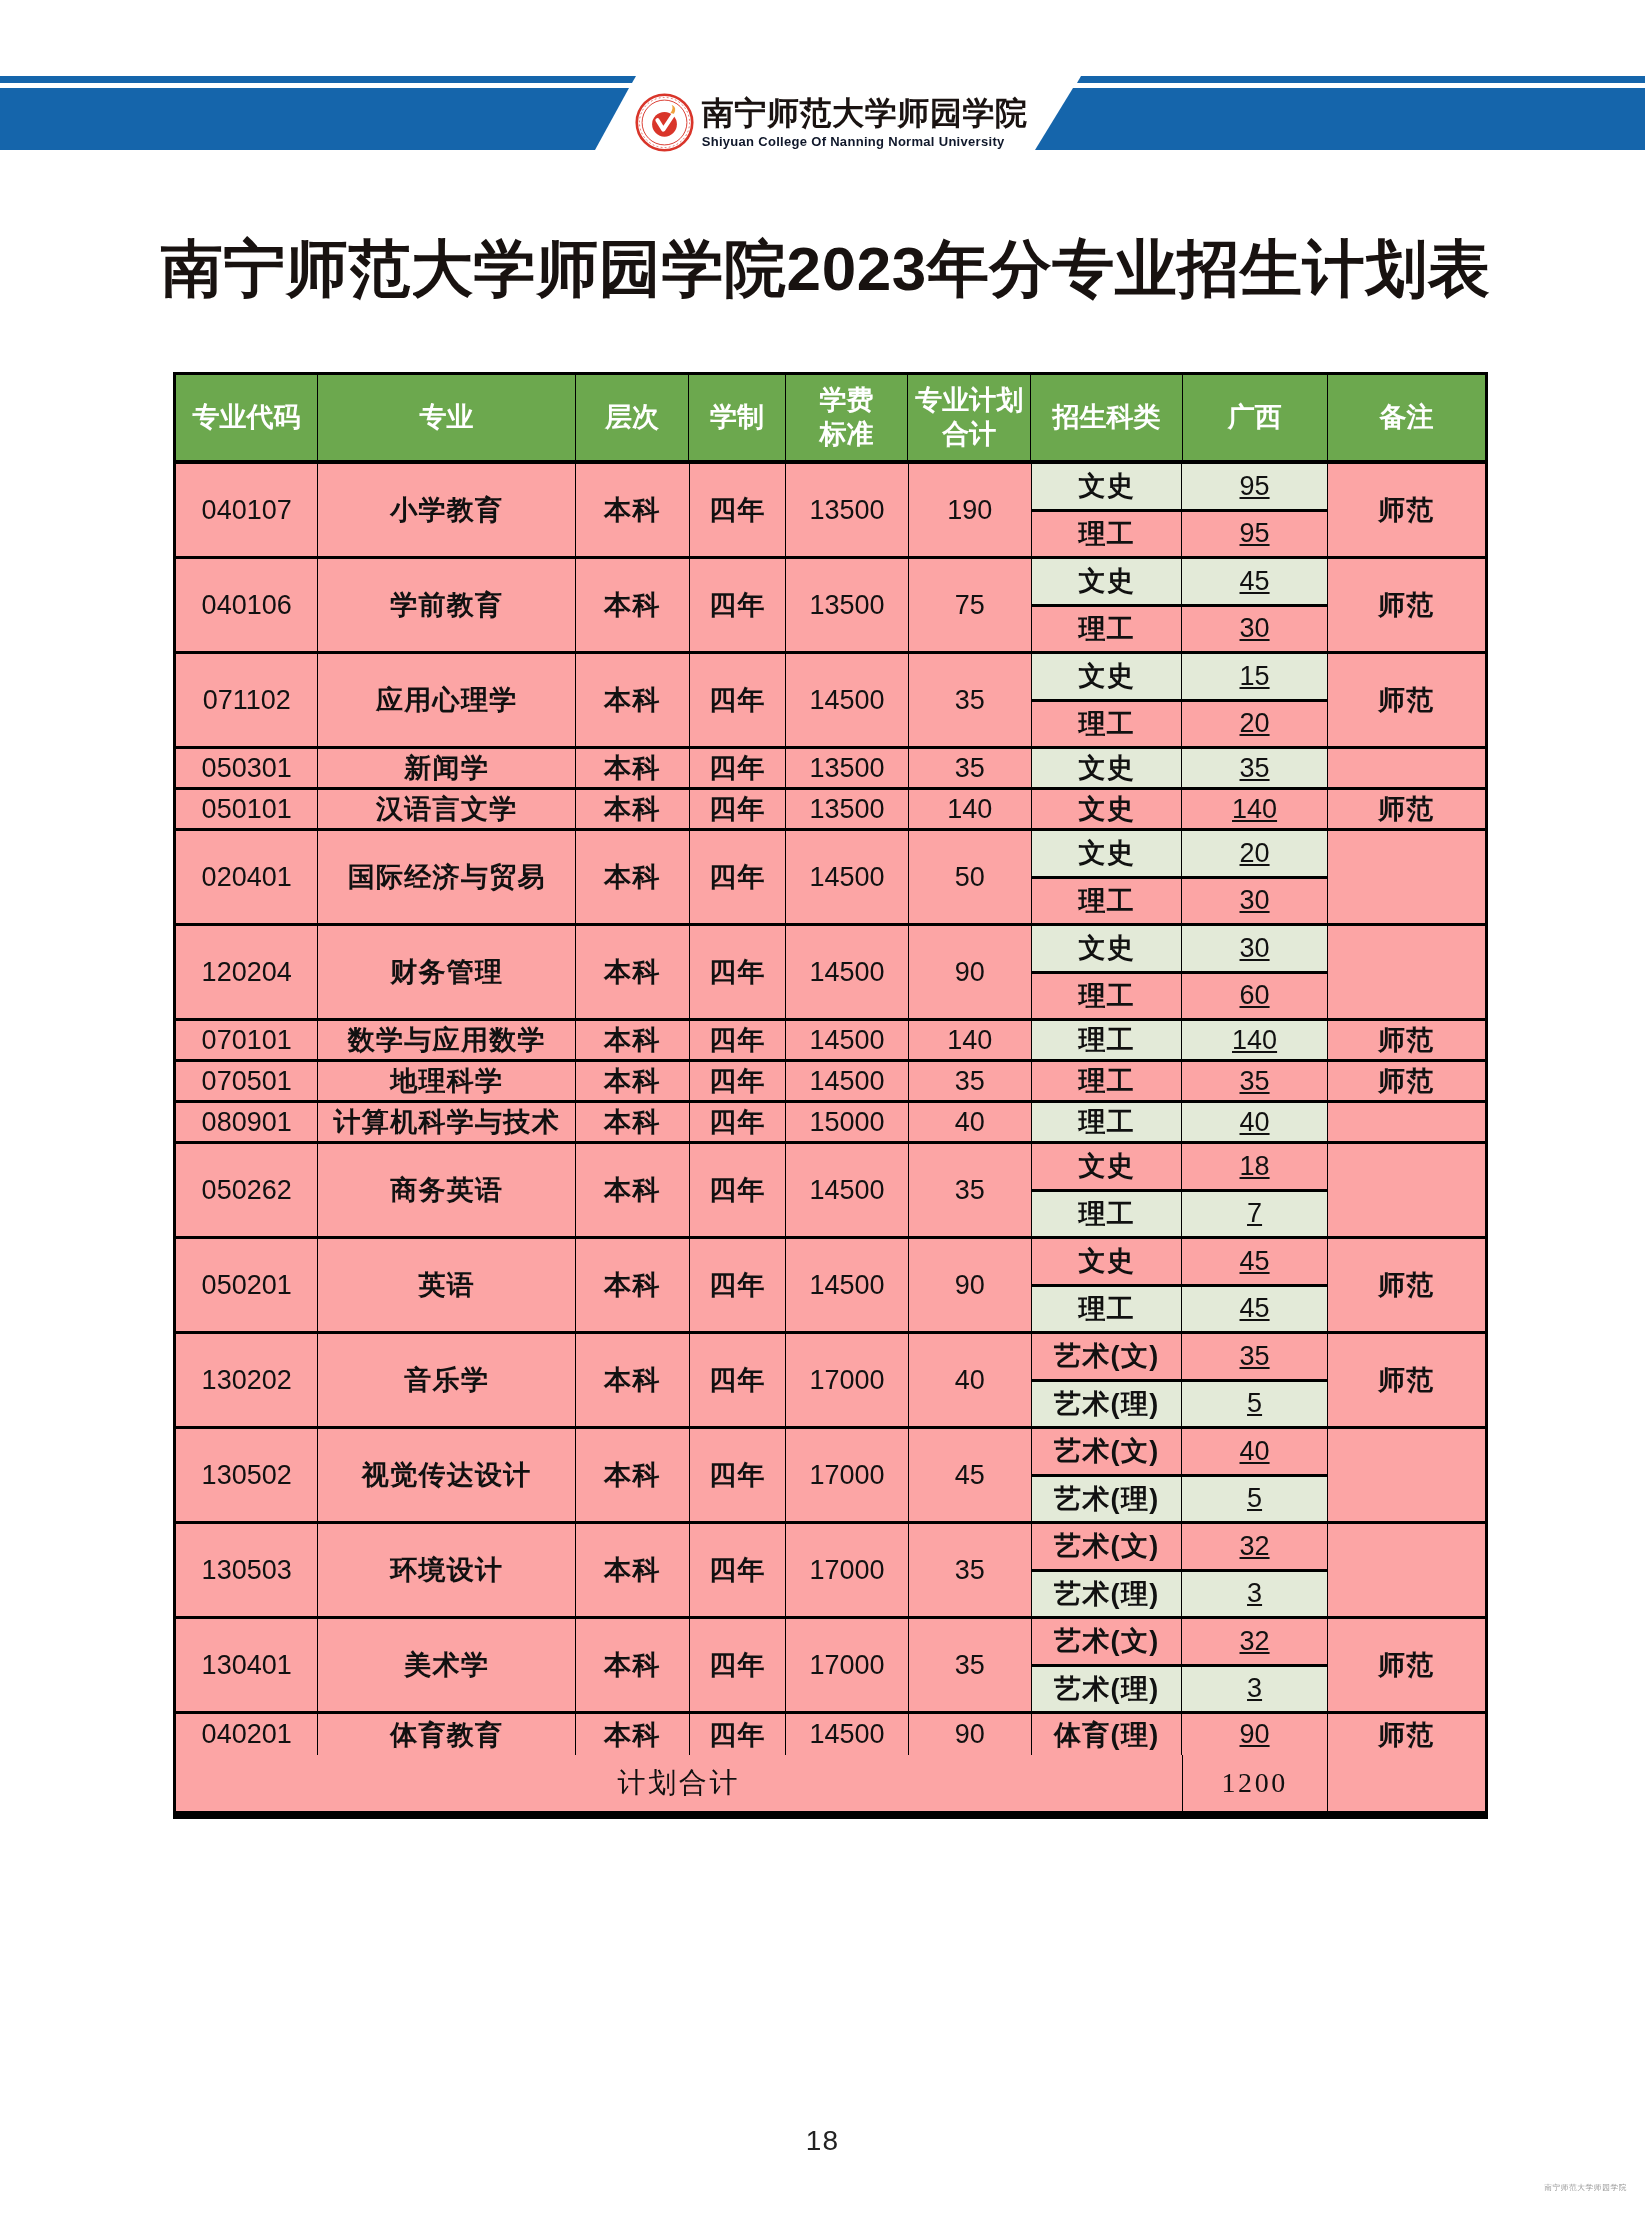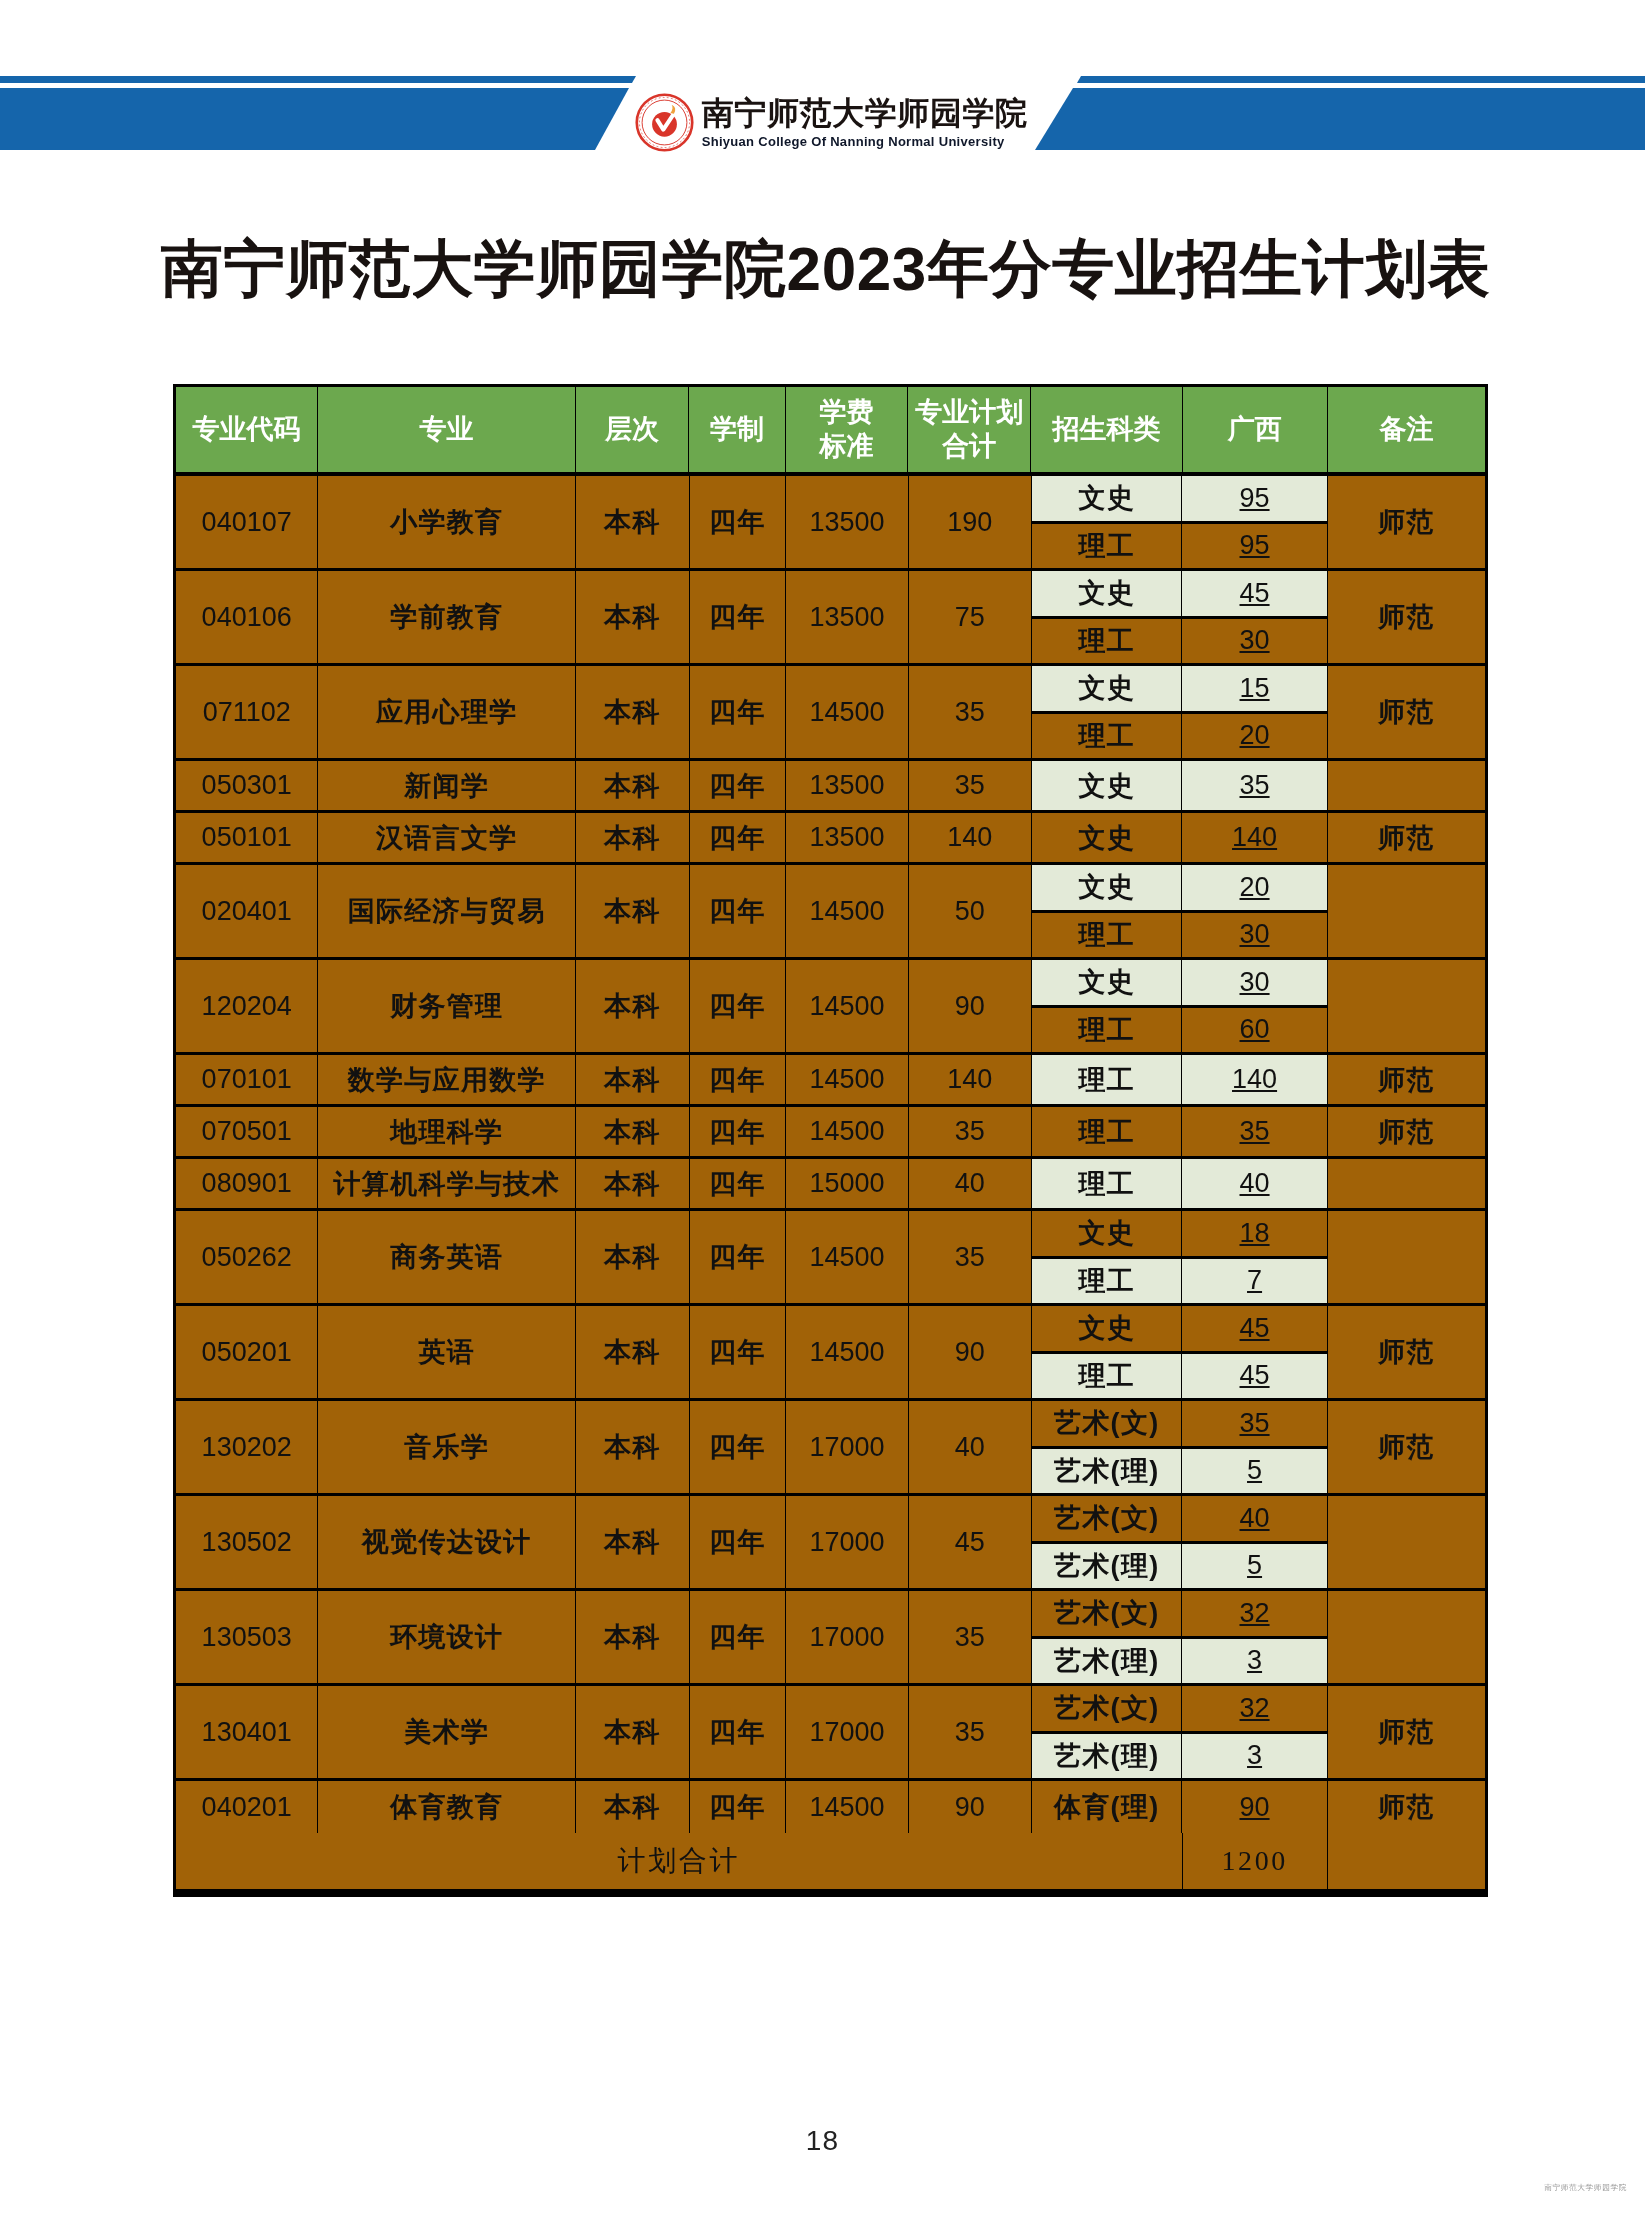--- a/index.html
+++ b/index.html
@@ -17,22 +17,22 @@
   #logo-texts { display:flex; flex-direction:column; justify-content:center; }
   #logo-cn { font-size:32px; font-weight:bold; color:#1a1311; letter-spacing:0.6px; line-height:1.1; white-space:nowrap; }
   #logo-en { font-size:13px; font-weight:bold; color:#0f172a; letter-spacing:0.3px; white-space:nowrap; margin-top:2.6px; }
 
   
   #page-title { position:absolute; left:145px; top:230px; width:1361px; height:77px;
     text-align:center; font-size:62px; font-weight:bold; color:#181210;
     letter-spacing:0.6px; line-height:77px; white-space:nowrap; }
 
   
-  #table-wrap { position:absolute; left:173px; top:384px; width:1315px;
-    border:3.9px solid #000; background:#a16207; }
+  #table-wrap { position:absolute; left:173px; top:372px; width:1315px;
+    border:3.9px solid #000; background:#fca5a5; }
   .trow { display:flex; width:100%; border-bottom:3.2px solid #000; }
   .trow:last-child { border-bottom:none; }
   .cell { display:flex; align-items:center; justify-content:center;
     border-right:1.9px solid #000; text-align:center; overflow:hidden; }
   .cell:last-child { border-right:none; }
 
   
   #thead { height:89px; border-bottom:4.5px solid #000; }
   #thead .cell { background:var(--green); color:#fff; font-size:27px; font-weight:600;
     white-space:pre-line; line-height:1.25; }
@@ -45,21 +45,21 @@
   .c-tuition  { width:123px; }
   .c-total    { width:124px; }
   .c-cats     { width:297px; padding:0; flex-direction:column; align-items:stretch; justify-content:flex-start; }
   .c-catname  { width:152px; }
   .c-catcount { width:146px; border-right:none;text-decoration:underline; }
   .c-remark   { width:158px; }
   #thead .c-cat-h { width:152px; }
   #thead .c-gx-h  { width:146px; }
 
   .row-double { height:95px; }
-  .row-single { height:52px; }
+  .row-single { height:41px; }
 
   .cell { font-size:27px; color:#111; }
   .cjk { font-weight:600; letter-spacing:1.3px; }
   .num { font-weight:400; letter-spacing:0; }
 
   .subrow { flex:1; display:flex; align-items:stretch; }
   .subrow + .subrow { border-top:3.2px solid #000; }
   .subrow .cell { height:100%; border-bottom:none; }
   .subrow.shaded .cell { background:var(--shade); }
 

